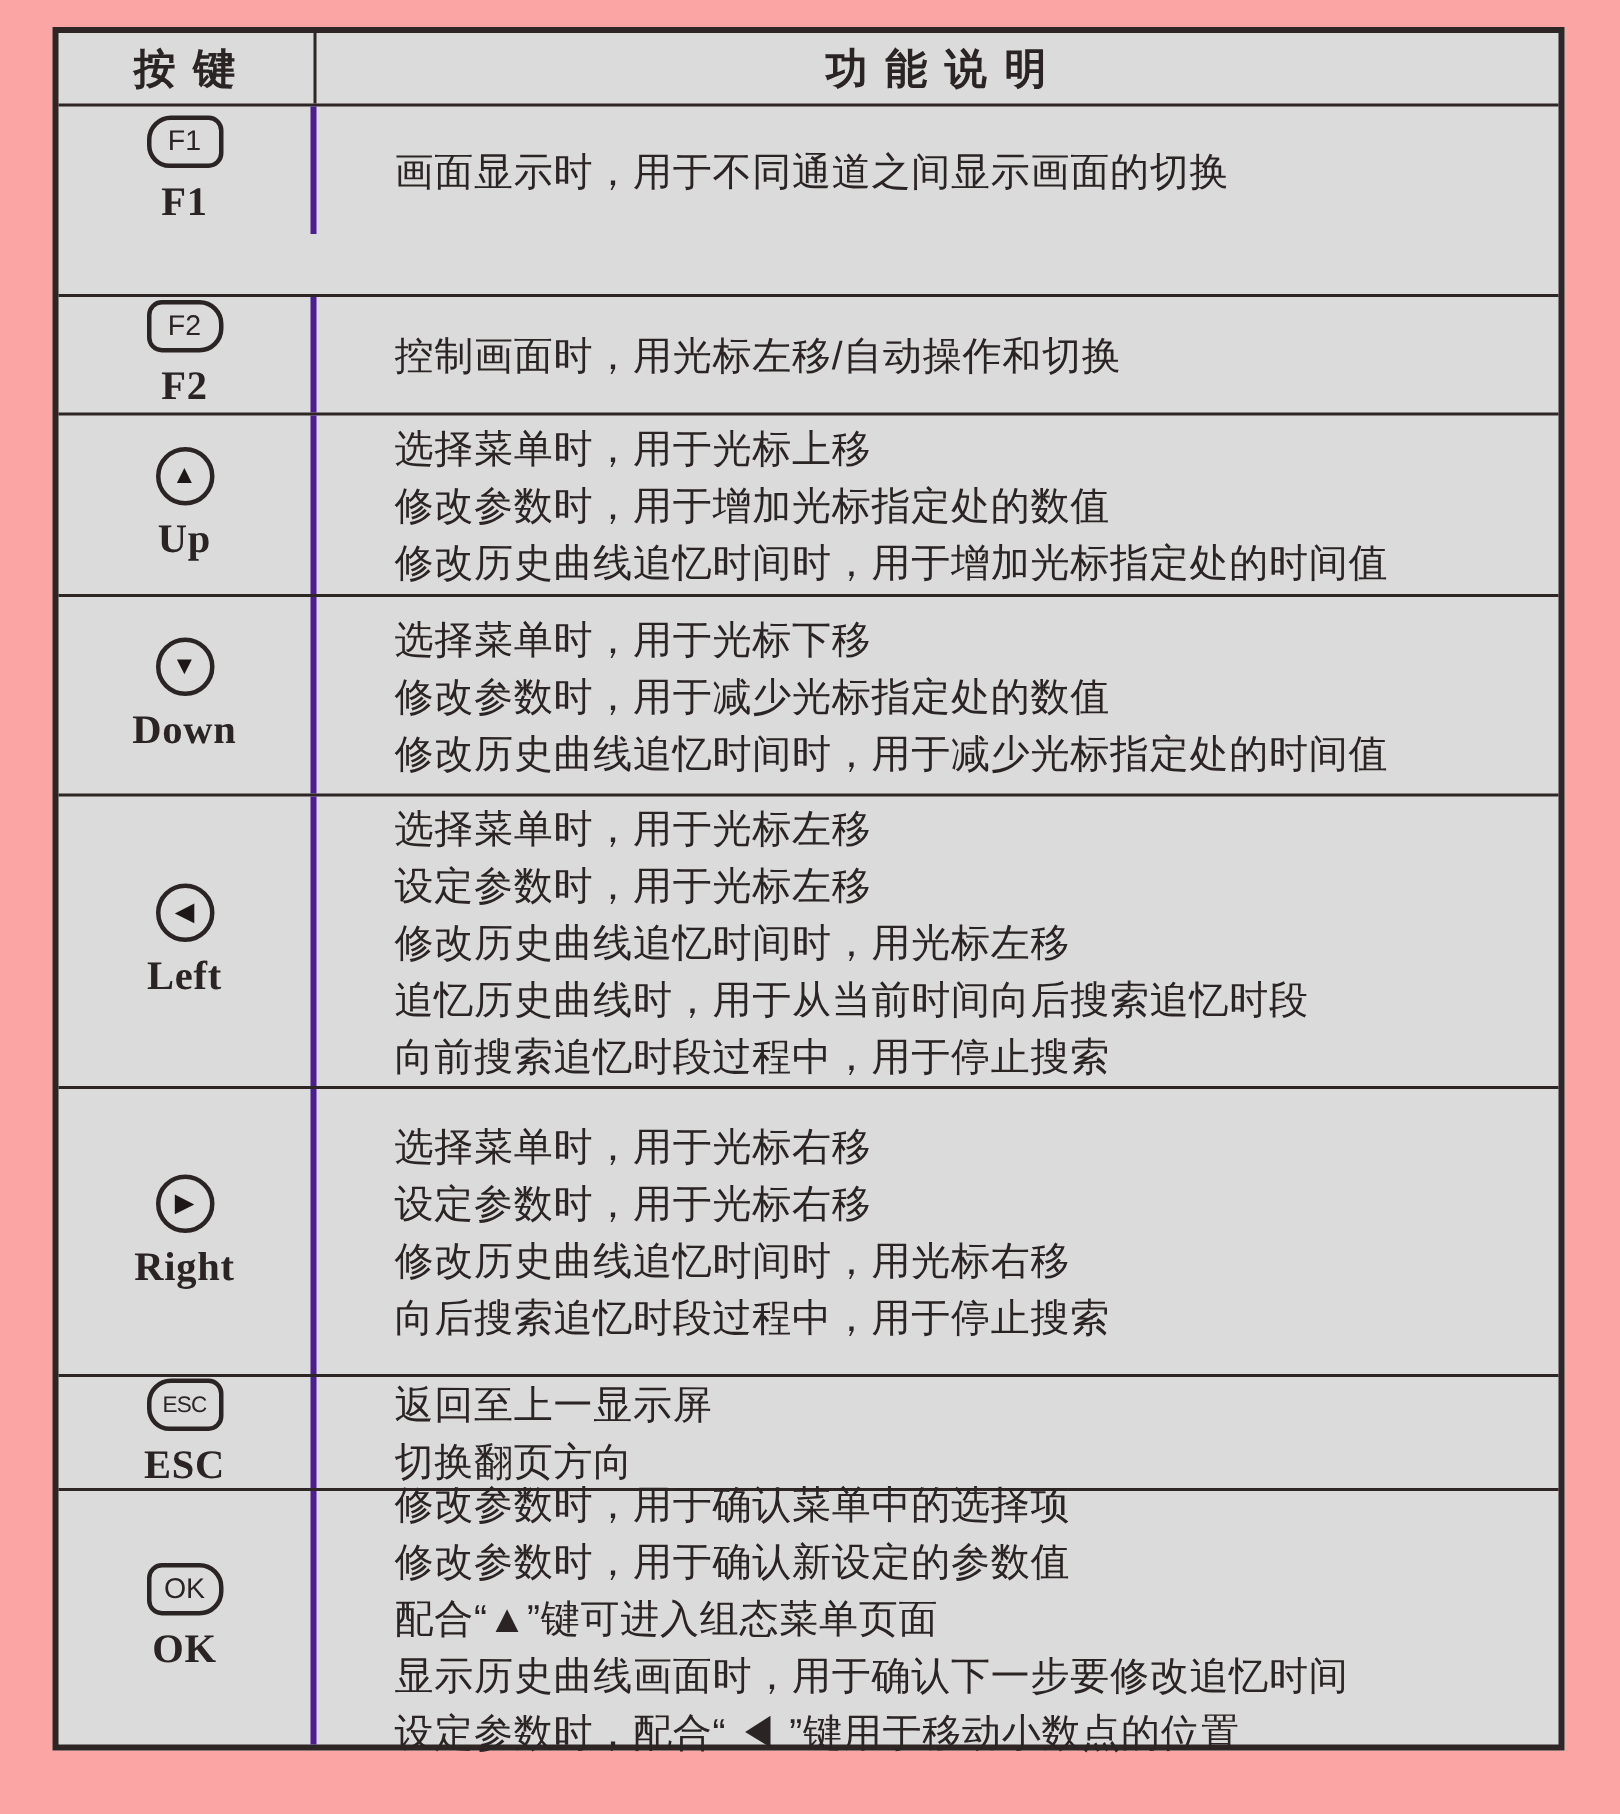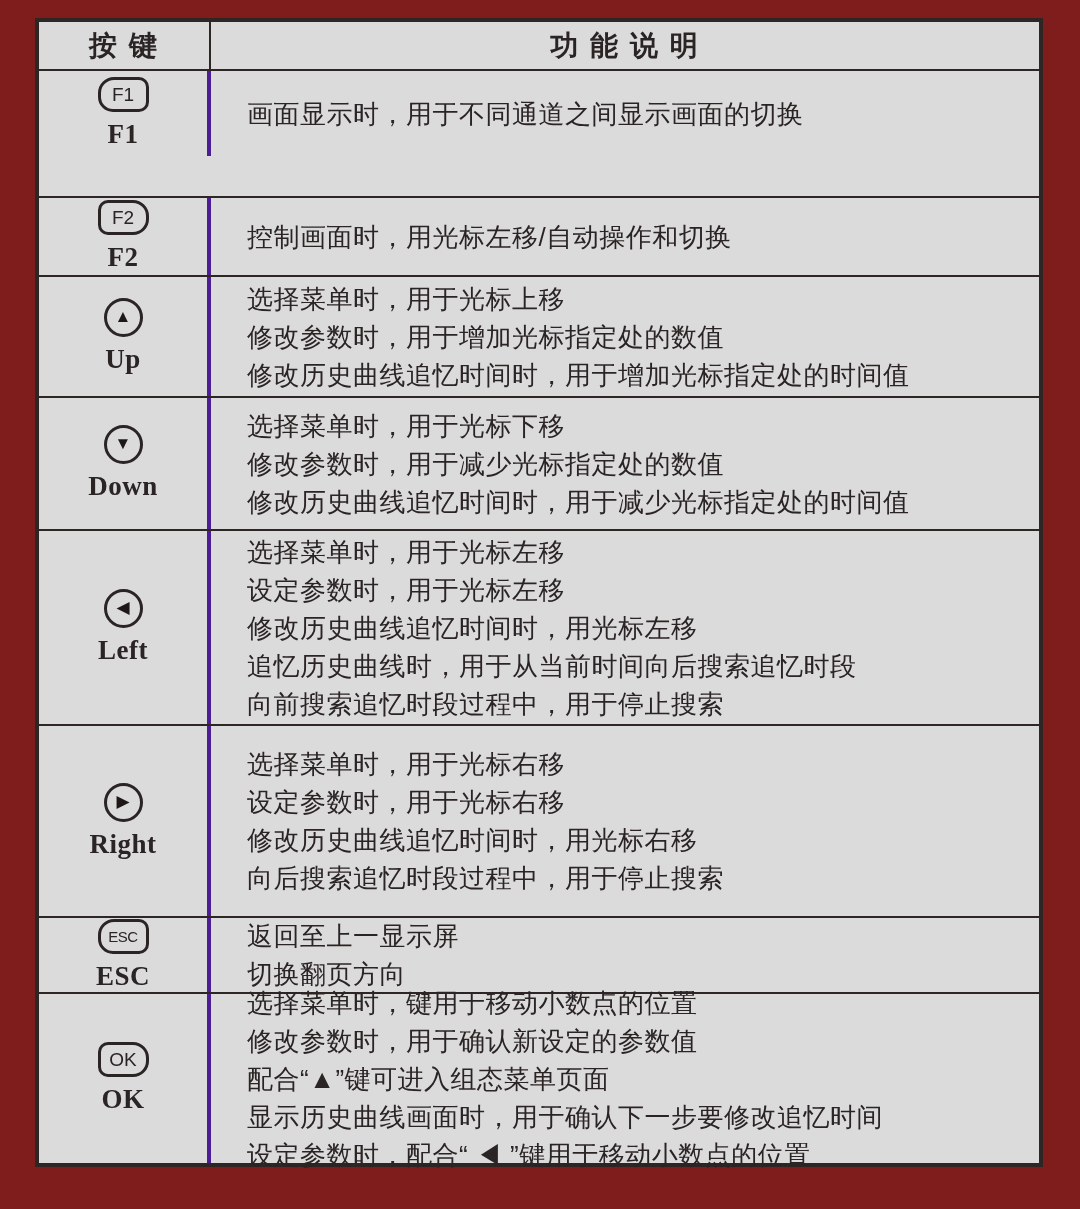--- a/index.html
+++ b/index.html
@@ -8,21 +8,21 @@
     width: 1080px;
     height: 1209px;
     background: #dddcdc;
     font-family: "Liberation Sans", sans-serif;
     overflow: hidden;
   }
   .page {
     position: relative;
     width: 1080px;
     height: 1209px;
-    background: #7f1d1d;
+    background: #fca5a5;
   }
   .keytable {
     position: absolute;
     left: 35px;
     top: 18px;
     width: 1008px;
     height: 1149px;
     border: 4px solid #2e2525;
     box-sizing: border-box;
     display: flex;
@@ -45,21 +45,21 @@
     display: flex;
     flex-direction: column;
     align-items: center;
     justify-content: center;
   }
   .desc-cell {
     flex: 1 1 auto;
     display: flex;
     flex-direction: column;
     justify-content: center;
-    padding-left: 36px;
+    padding-left: 52px;
     padding-right: 10px;
     box-sizing: border-box;
   }
   .desc-line {
     font-size: 26px;
     line-height: 38px;
     color: #2b2425;
     letter-spacing: 0.5px;
     white-space: nowrap;
   }
@@ -239,21 +239,21 @@
     </div>
 
     <div class="row r-ok">
       <div class="key-cell">
         <span class="keycap rect round-right">
           <span>OK</span>
         </span>
         <span class="key-label">OK</span>
       </div>
       <div class="desc-cell">
-        <div class="desc-line">选择菜单时，键用于移动小数点的位置</div>
+        <div class="desc-line">修改参数时，用于确认菜单中的选择项</div>
         <div class="desc-line">修改参数时，用于确认新设定的参数值</div>
         <div class="desc-line">配合“▲”键可进入组态菜单页面</div>
         <div class="desc-line">显示历史曲线画面时，用于确认下一步要修改追忆时间</div>
         <div class="desc-line">设定参数时，配合“ ◀ ”键用于移动小数点的位置</div>
       </div>
     </div>
 
   </div>
 </div>
 

